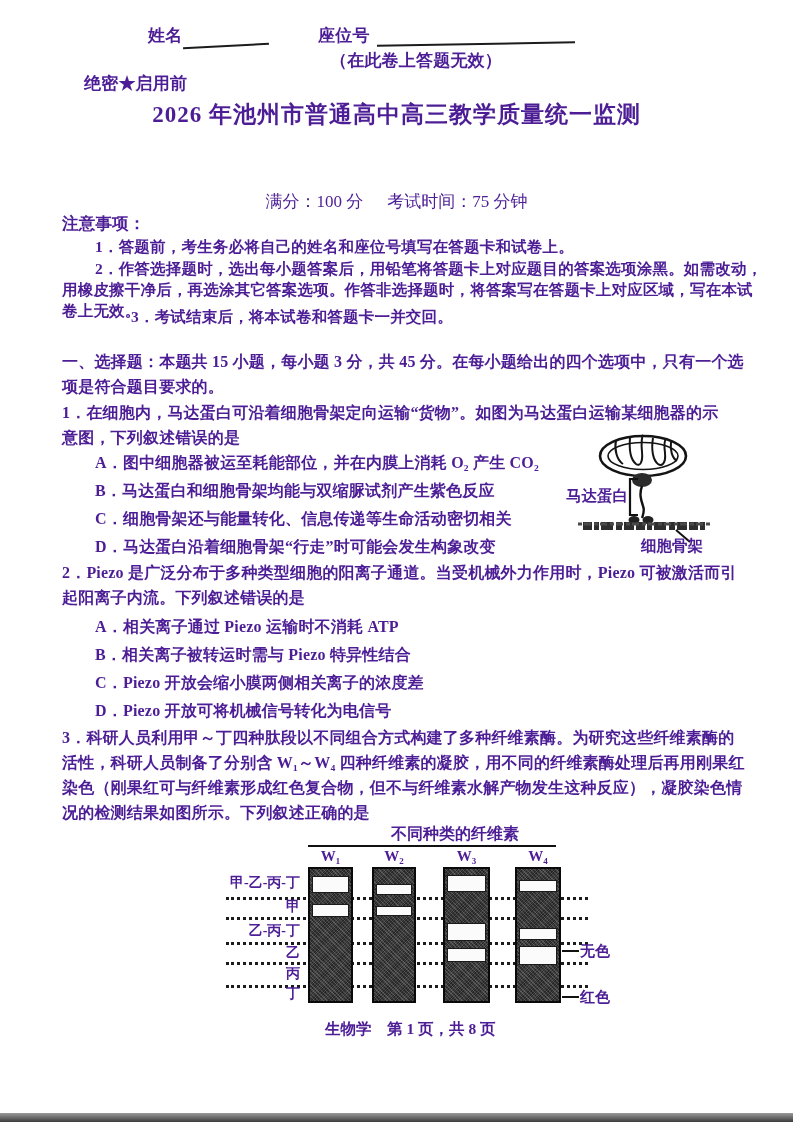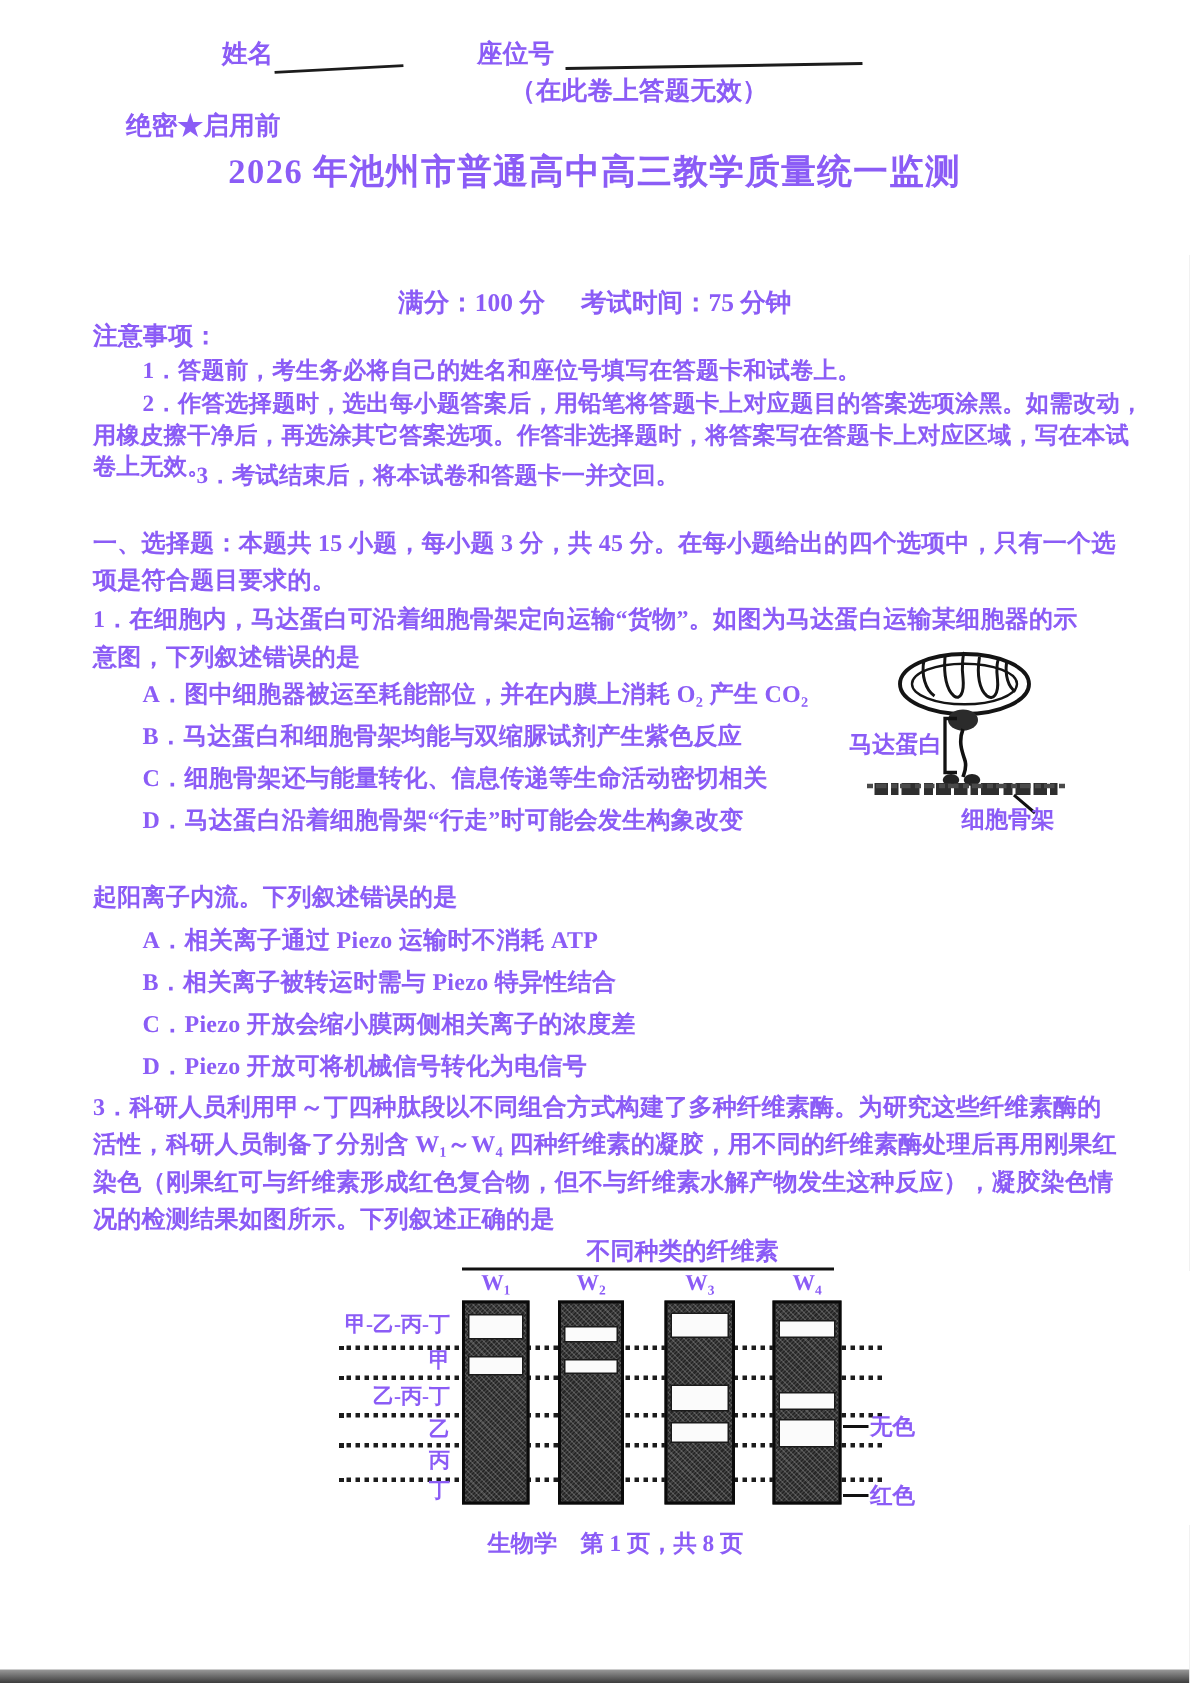--- a/index.html
+++ b/index.html
@@ -1,28 +1,28 @@
 <!DOCTYPE html>
 <html><head>
 <meta charset="utf-8">
 <style>
   html,body { margin:0; padding:0; background:#e8e8e8; }
   .page {
     position:relative; width:793px; height:1122px; margin:0 auto;
     background:#ffffff; overflow:hidden;
     font-family:"Liberation Serif","DejaVu Serif",serif;
-    color:#8b5cf6;
+    color:#4c1d95;
   }
   .line { position:absolute; white-space:nowrap; font-size:16px; font-weight:600; letter-spacing:0.2px; }
   .bold  { font-weight:700; }
   .notice-line { font-size:15.5px; }
   .center { left:0; width:100%; text-align:center; }
   .exam-title { top:99px; font-size:23px; font-weight:700; letter-spacing:1px; }
   .subject-title { top:132px; font-size:37px; font-weight:700; letter-spacing:6px; }
-  .meta-row { position:absolute; top:190px; left:0; width:100%; display:flex; justify-content:center; gap:24px; font-size:17px; font-weight:700; }
+  .meta-row { position:absolute; top:190px; left:0; width:100%; display:flex; justify-content:center; gap:24px; font-size:17px; font-weight:400; }
   .fill-line { position:absolute; height:0; border-top:2px solid #1c1c1c; }
   .q3fig { position:absolute; left:222px; top:824px; width:402px; height:192px; }
   .q3fig .fig-title { position:absolute; left:105px; top:0; width:256px; text-align:center; font-size:16px; font-weight:700; white-space:nowrap; }
   .q3fig .fig-underline { position:absolute; left:86px; top:21px; width:248px; height:2px; background:#111; }
   .lane-header { position:absolute; top:24px; text-align:center; font-size:15px; font-weight:700; }
   .dotline { position:absolute; left:4px; width:362px; height:0; border-top:3px dotted #1c1c1c; z-index:1; }
   .row-label { position:absolute; left:0; width:78px; text-align:right; font-size:14px; font-weight:700; white-space:nowrap; z-index:2; }
   .lane { position:absolute; top:43px; height:136px; z-index:3; border:2px solid #0a0a0a; box-sizing:border-box;
     background-color:#3f3f3f;
     background-image:
@@ -38,21 +38,21 @@
 </style>
 </head>
 <body>
 
 <div class="page">
 
   <div class="line bold" style="left:148px; top:24px; font-size:17px;">姓名</div>
   <div class="fill-line" style="left:183px; top:45px; width:86px; transform:rotate(-3deg);"></div>
   <div class="line bold" style="left:318px; top:24px; font-size:17px;">座位号</div>
   <div class="fill-line" style="left:377px; top:43px; width:198px; transform:rotate(-1deg);"></div>
-  <div class="line bold" style="left:340px; top:49px; font-size:17px;">（在此卷上答题无效）</div>
+  <div class="line bold" style="left:330px; top:49px; font-size:17px;">（在此卷上答题无效）</div>
   <div class="line bold" style="left:84px; top:72px; font-size:17px;">绝密★启用前</div>
 
   <div class="line center exam-title">2026 年池州市普通高中高三教学质量统一监测</div>
   <div class="meta-row">
     <span>满分：100 分</span>
     <span>考试时间：75 分钟</span>
   </div>
 
   <div class="line bold" style="left:62px; top:213px; font-size:16.5px;">注意事项：</div>
   <div class="line notice-line" style="left:95px; top:237px;">1．答题前，考生务必将自己的姓名和座位号填写在答题卡和试卷上。</div>
@@ -83,20 +83,21 @@
     <ellipse cx="76" cy="96" rx="5.5" ry="4" fill="#222"></ellipse>
     <ellipse cx="90" cy="96" rx="5.5" ry="4" fill="#222"></ellipse>
     <path d="M25,102 h124" stroke="#2e2e2e" stroke-width="8" stroke-dasharray="9 2 5 2 12 3 6 2 10 2"></path>
     <path d="M20,100 h134" stroke="#4a4a4a" stroke-width="3" stroke-dasharray="4 2 7 3"></path>
     <path d="M80,55 h-8 v36 h8" fill="none" stroke="#111" stroke-width="2.2"></path>
     <path d="M118,106 l14,12" stroke="#111" stroke-width="2"></path>
   </svg>
   <div class="mito-label" style="left:566px; top:486px;">马达蛋白</div>
   <div class="mito-label" style="left:641px; top:536px;">细胞骨架</div>
 
+  <div class="line" style="left:62px; top:563px;">2．Piezo 是广泛分布于多种类型细胞的阳离子通道。当受机械外力作用时，Piezo 可被激活而引</div>
   <div class="line" style="left:62px; top:588px;">起阳离子内流。下列叙述错误的是</div>
   <div class="line" style="left:95px; top:617px;">A．相关离子通过 Piezo 运输时不消耗 ATP</div>
   <div class="line" style="left:95px; top:645px;">B．相关离子被转运时需与 Piezo 特异性结合</div>
   <div class="line" style="left:95px; top:701px;">D．Piezo 开放可将机械信号转化为电信号</div>
   <div class="line" style="left:95px; top:673px;">C．Piezo 开放会缩小膜两侧相关离子的浓度差</div>
 
   <div class="line" style="left:62px; top:728px;">3．科研人员利用甲～丁四种肽段以不同组合方式构建了多种纤维素酶。为研究这些纤维素酶的</div>
   <div class="line" style="left:62px; top:753px;">活性，科研人员制备了分别含 W₁～W₄ 四种纤维素的凝胶，用不同的纤维素酶处理后再用刚果红</div>
   <div class="line" style="left:62px; top:778px;">染色（刚果红可与纤维素形成红色复合物，但不与纤维素水解产物发生这种反应），凝胶染色情</div>
   <div class="line" style="left:62px; top:803px;">况的检测结果如图所示。下列叙述正确的是</div>

